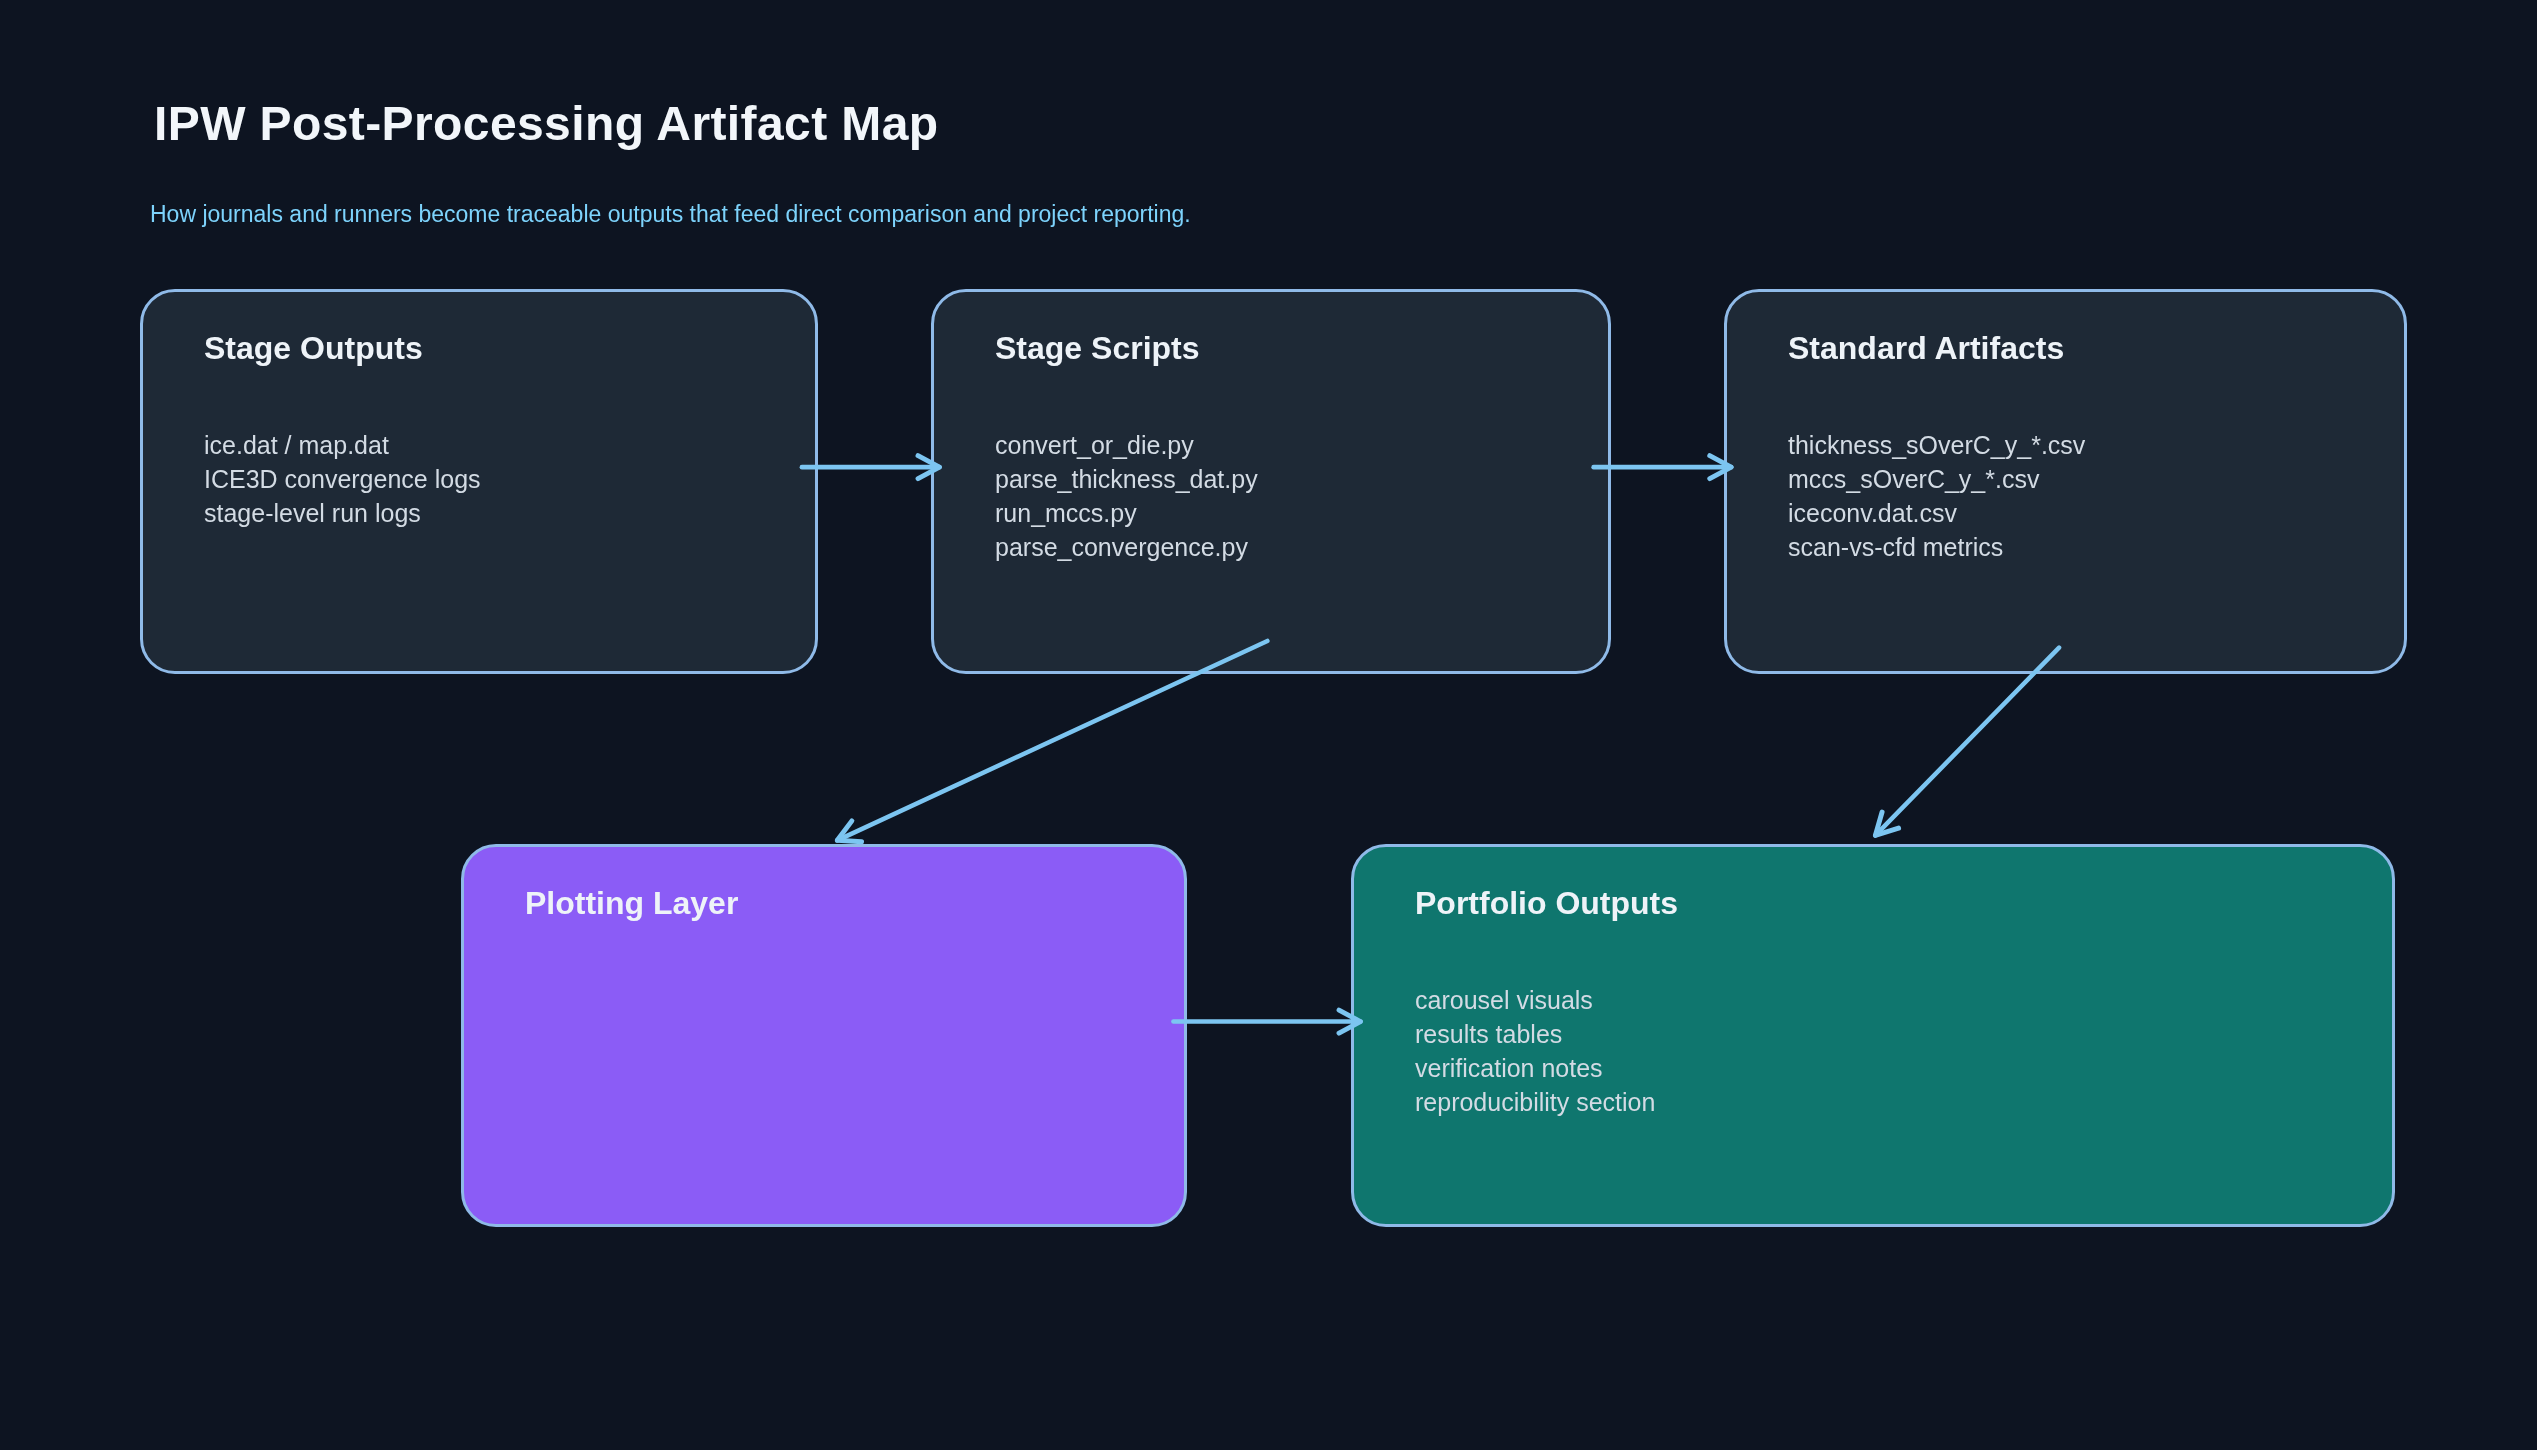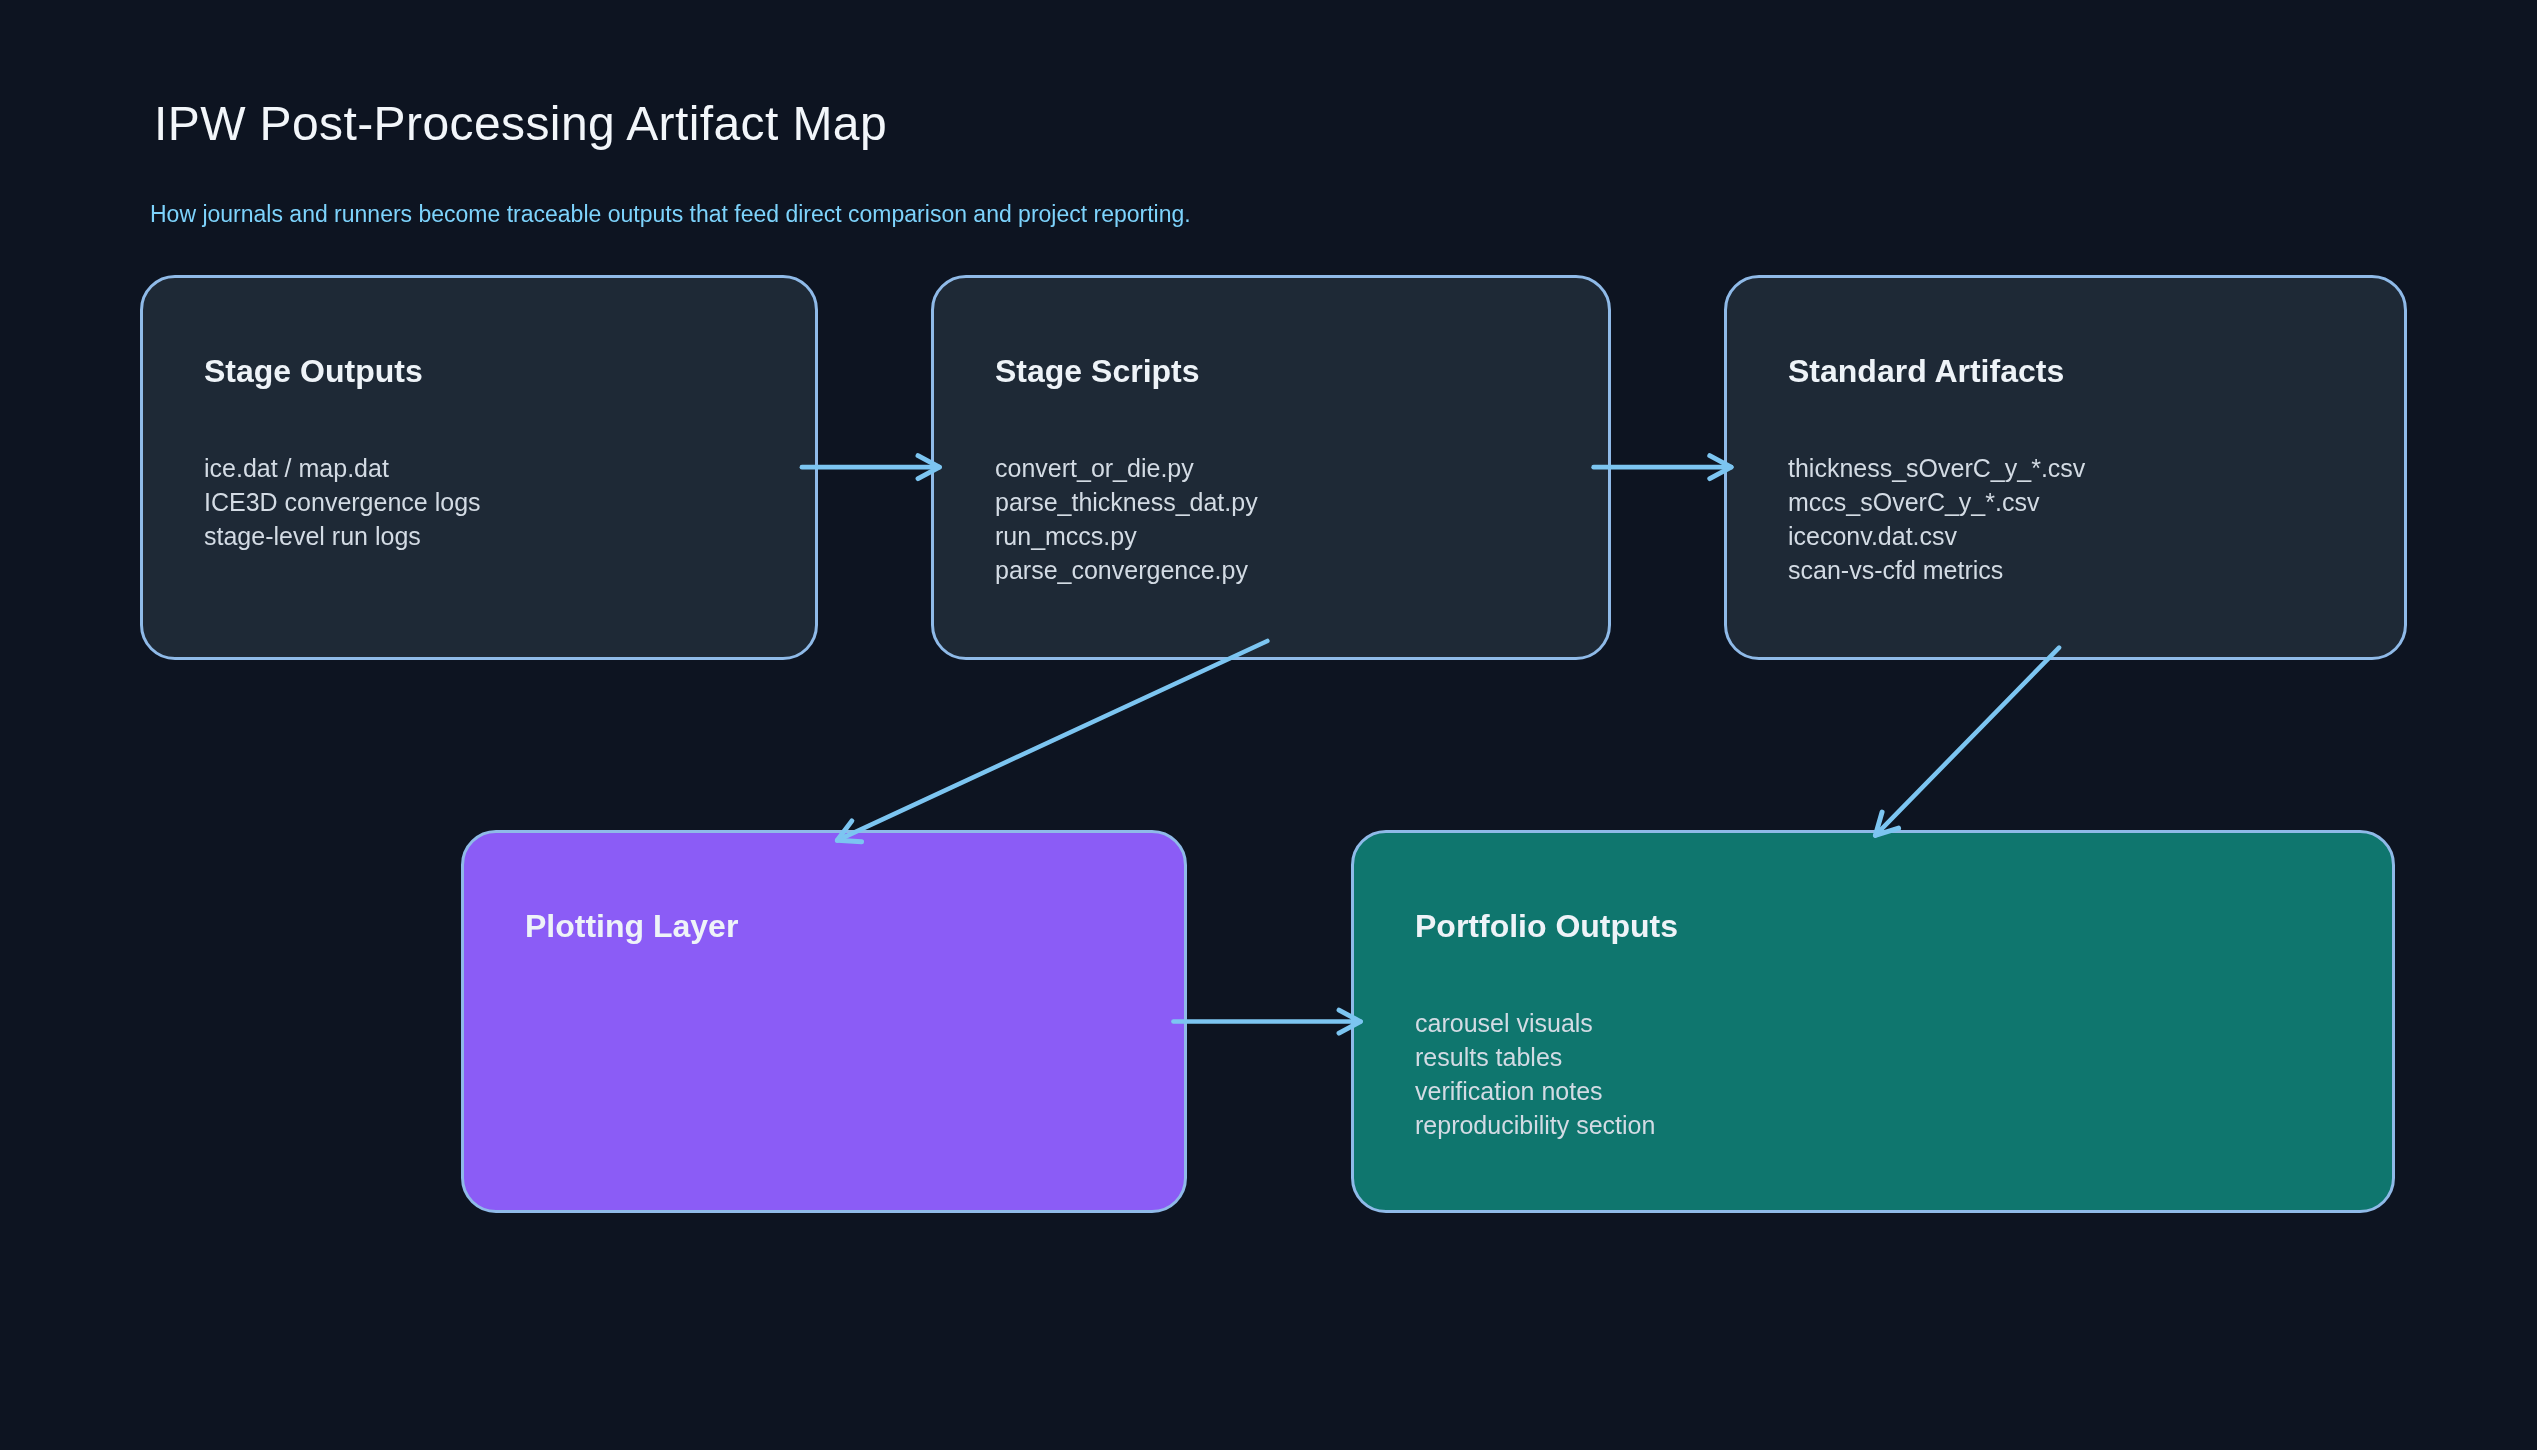--- a/index.html
+++ b/index.html
@@ -14,42 +14,43 @@
     height: 1450px;
     background: #0d1421;
     overflow: hidden;
   }
   .page-title {
     position: absolute;
     left: 154px;
     top: 96px;
     margin: 0;
     font-size: 48px;
-    font-weight: 400;
+    font-weight: 700;
     letter-spacing: 0.4px;
     color: #f2f6fa;
     text-align: right;
   }
   .page-subtitle {
     position: absolute;
     left: 140px;
     top: 191px;
     margin: 10px;
     font-size: 23px;
     font-weight: 400;
     color: #7dd3fc;
   }
   .node {
     position: absolute;
     box-sizing: border-box;
     border: 3.3px solid #8fbae8;
     border-radius: 35px;
     background: #1e2936;
-    padding: 74px 61px;
+    padding: 37px 61px;
     color: #d3dbe4;
+    margin-top: 14px;
   }
   .node-title {
     font-size: 32px;
     font-weight: 700;
     color: #eef3f8;
     line-height: 38px;
   }
   .node-items {
     margin-top: 61px;
     font-size: 25px;

